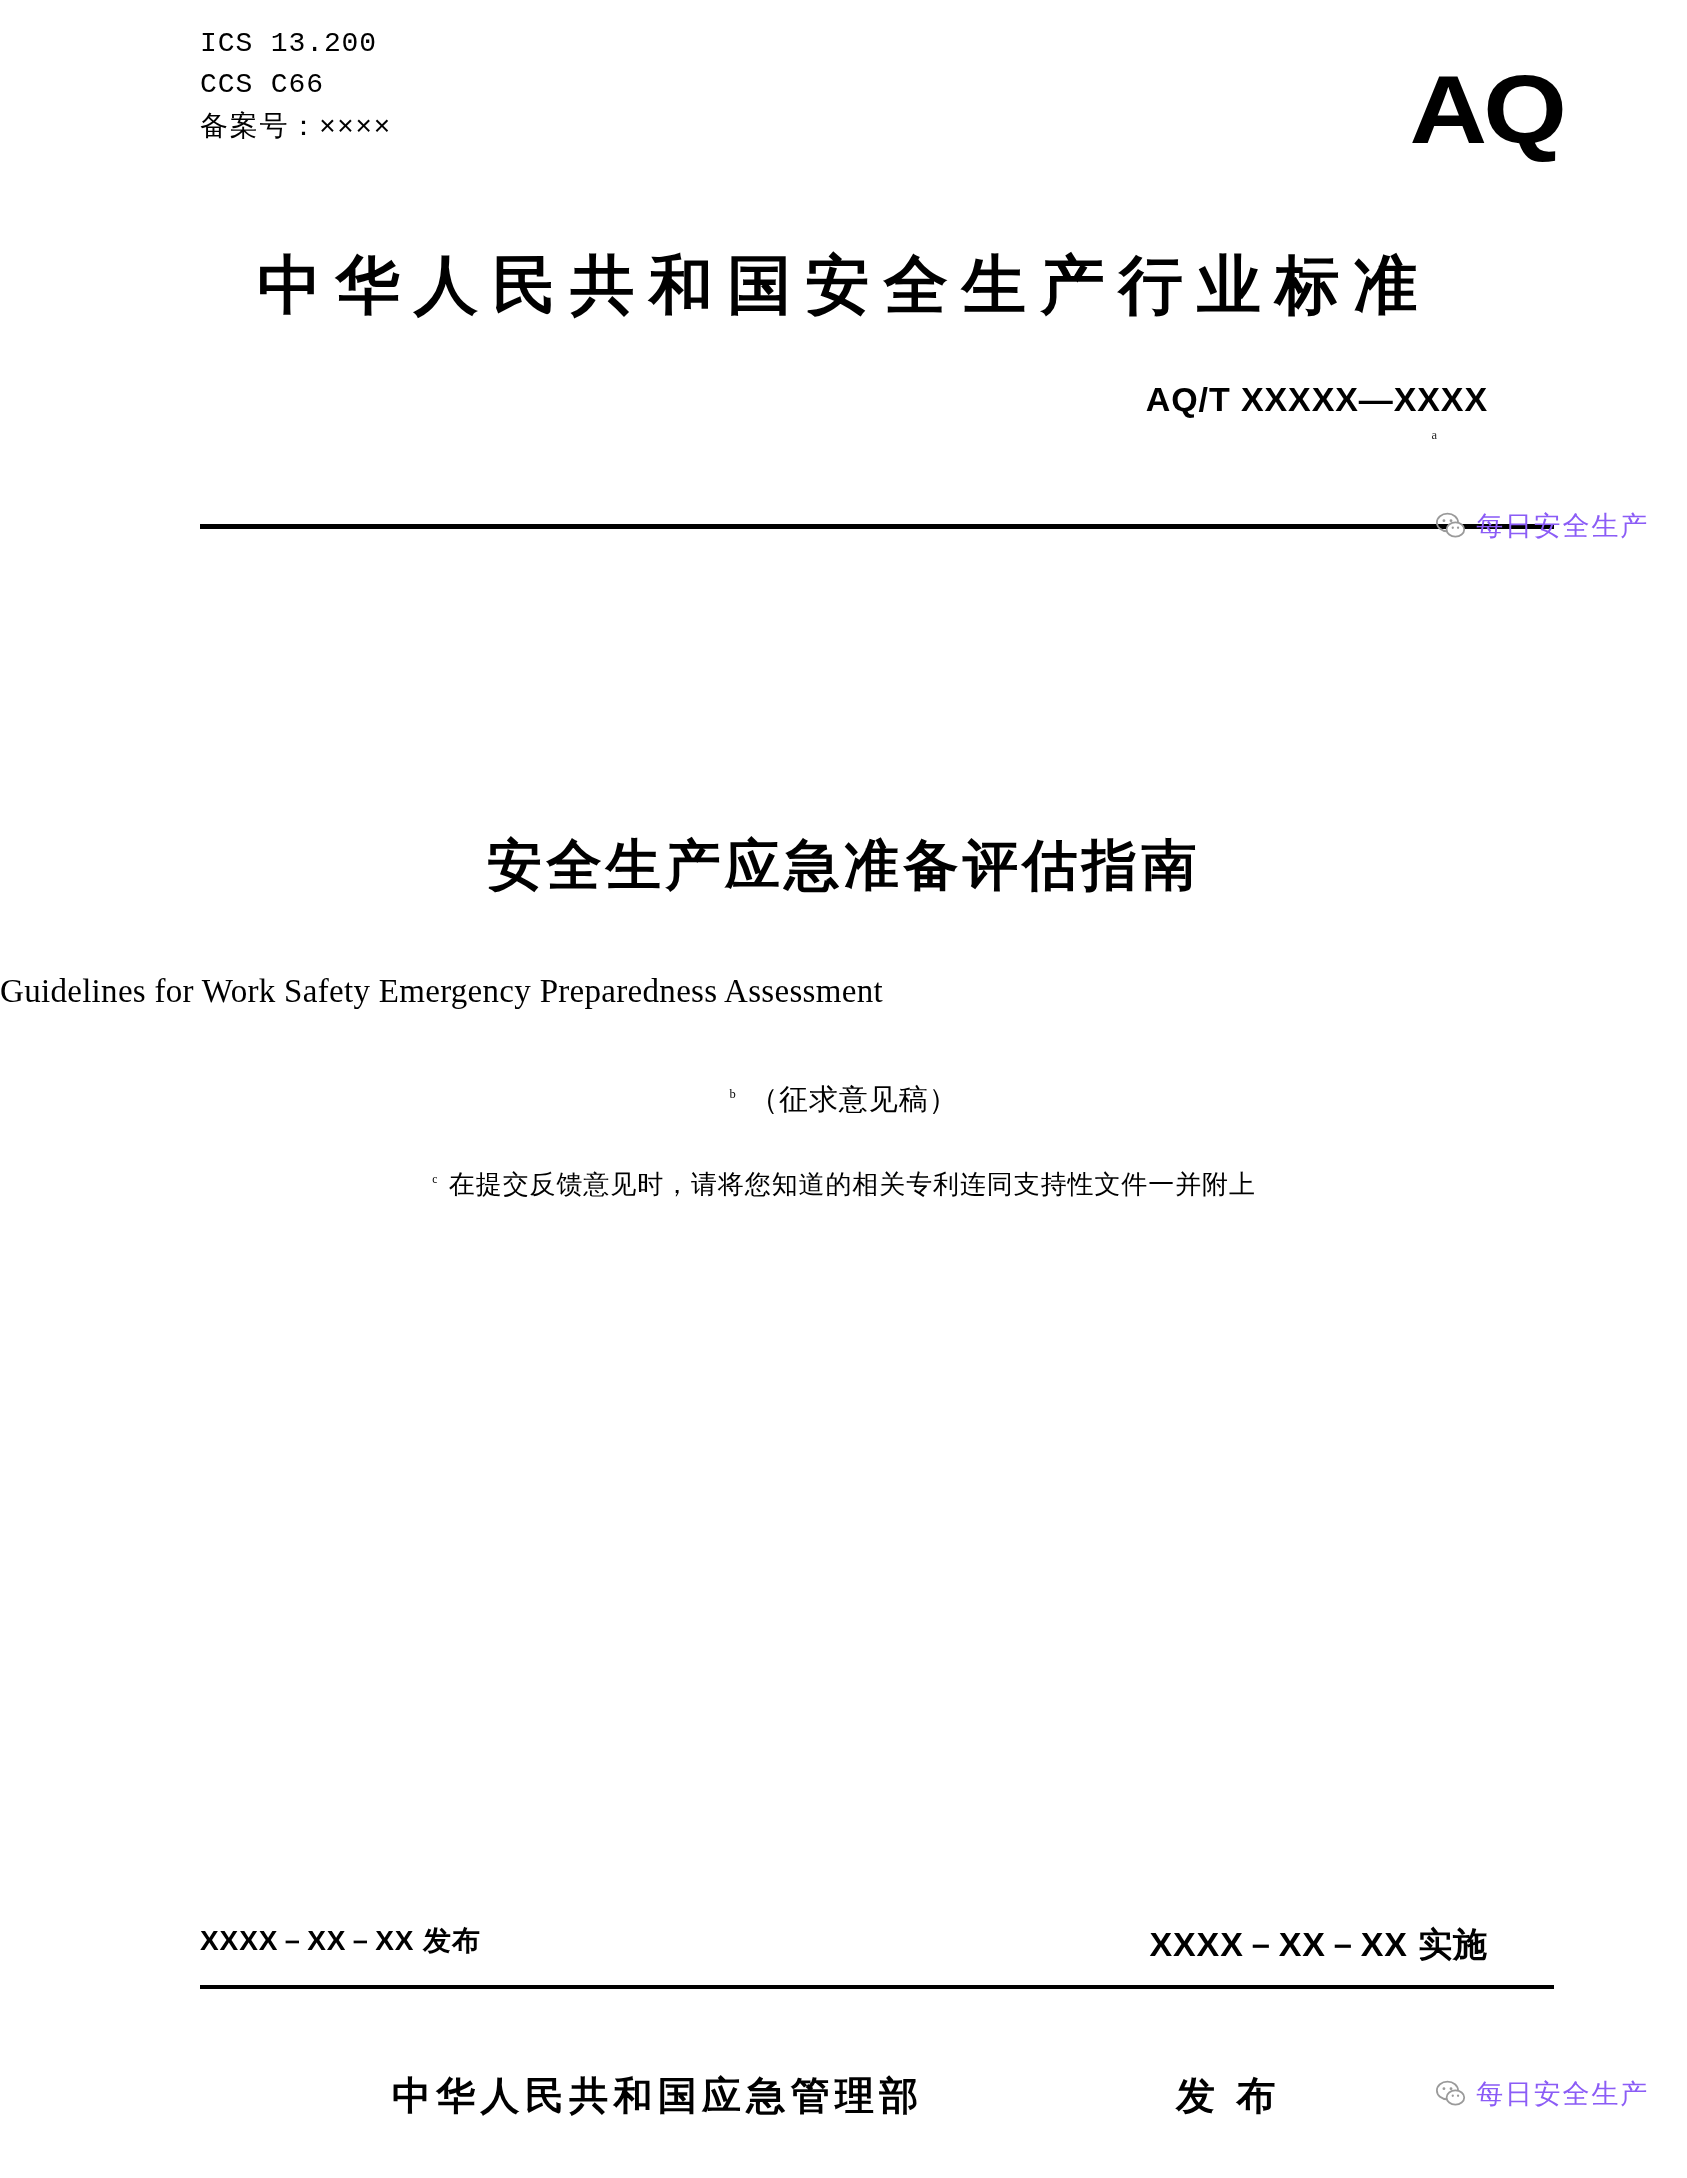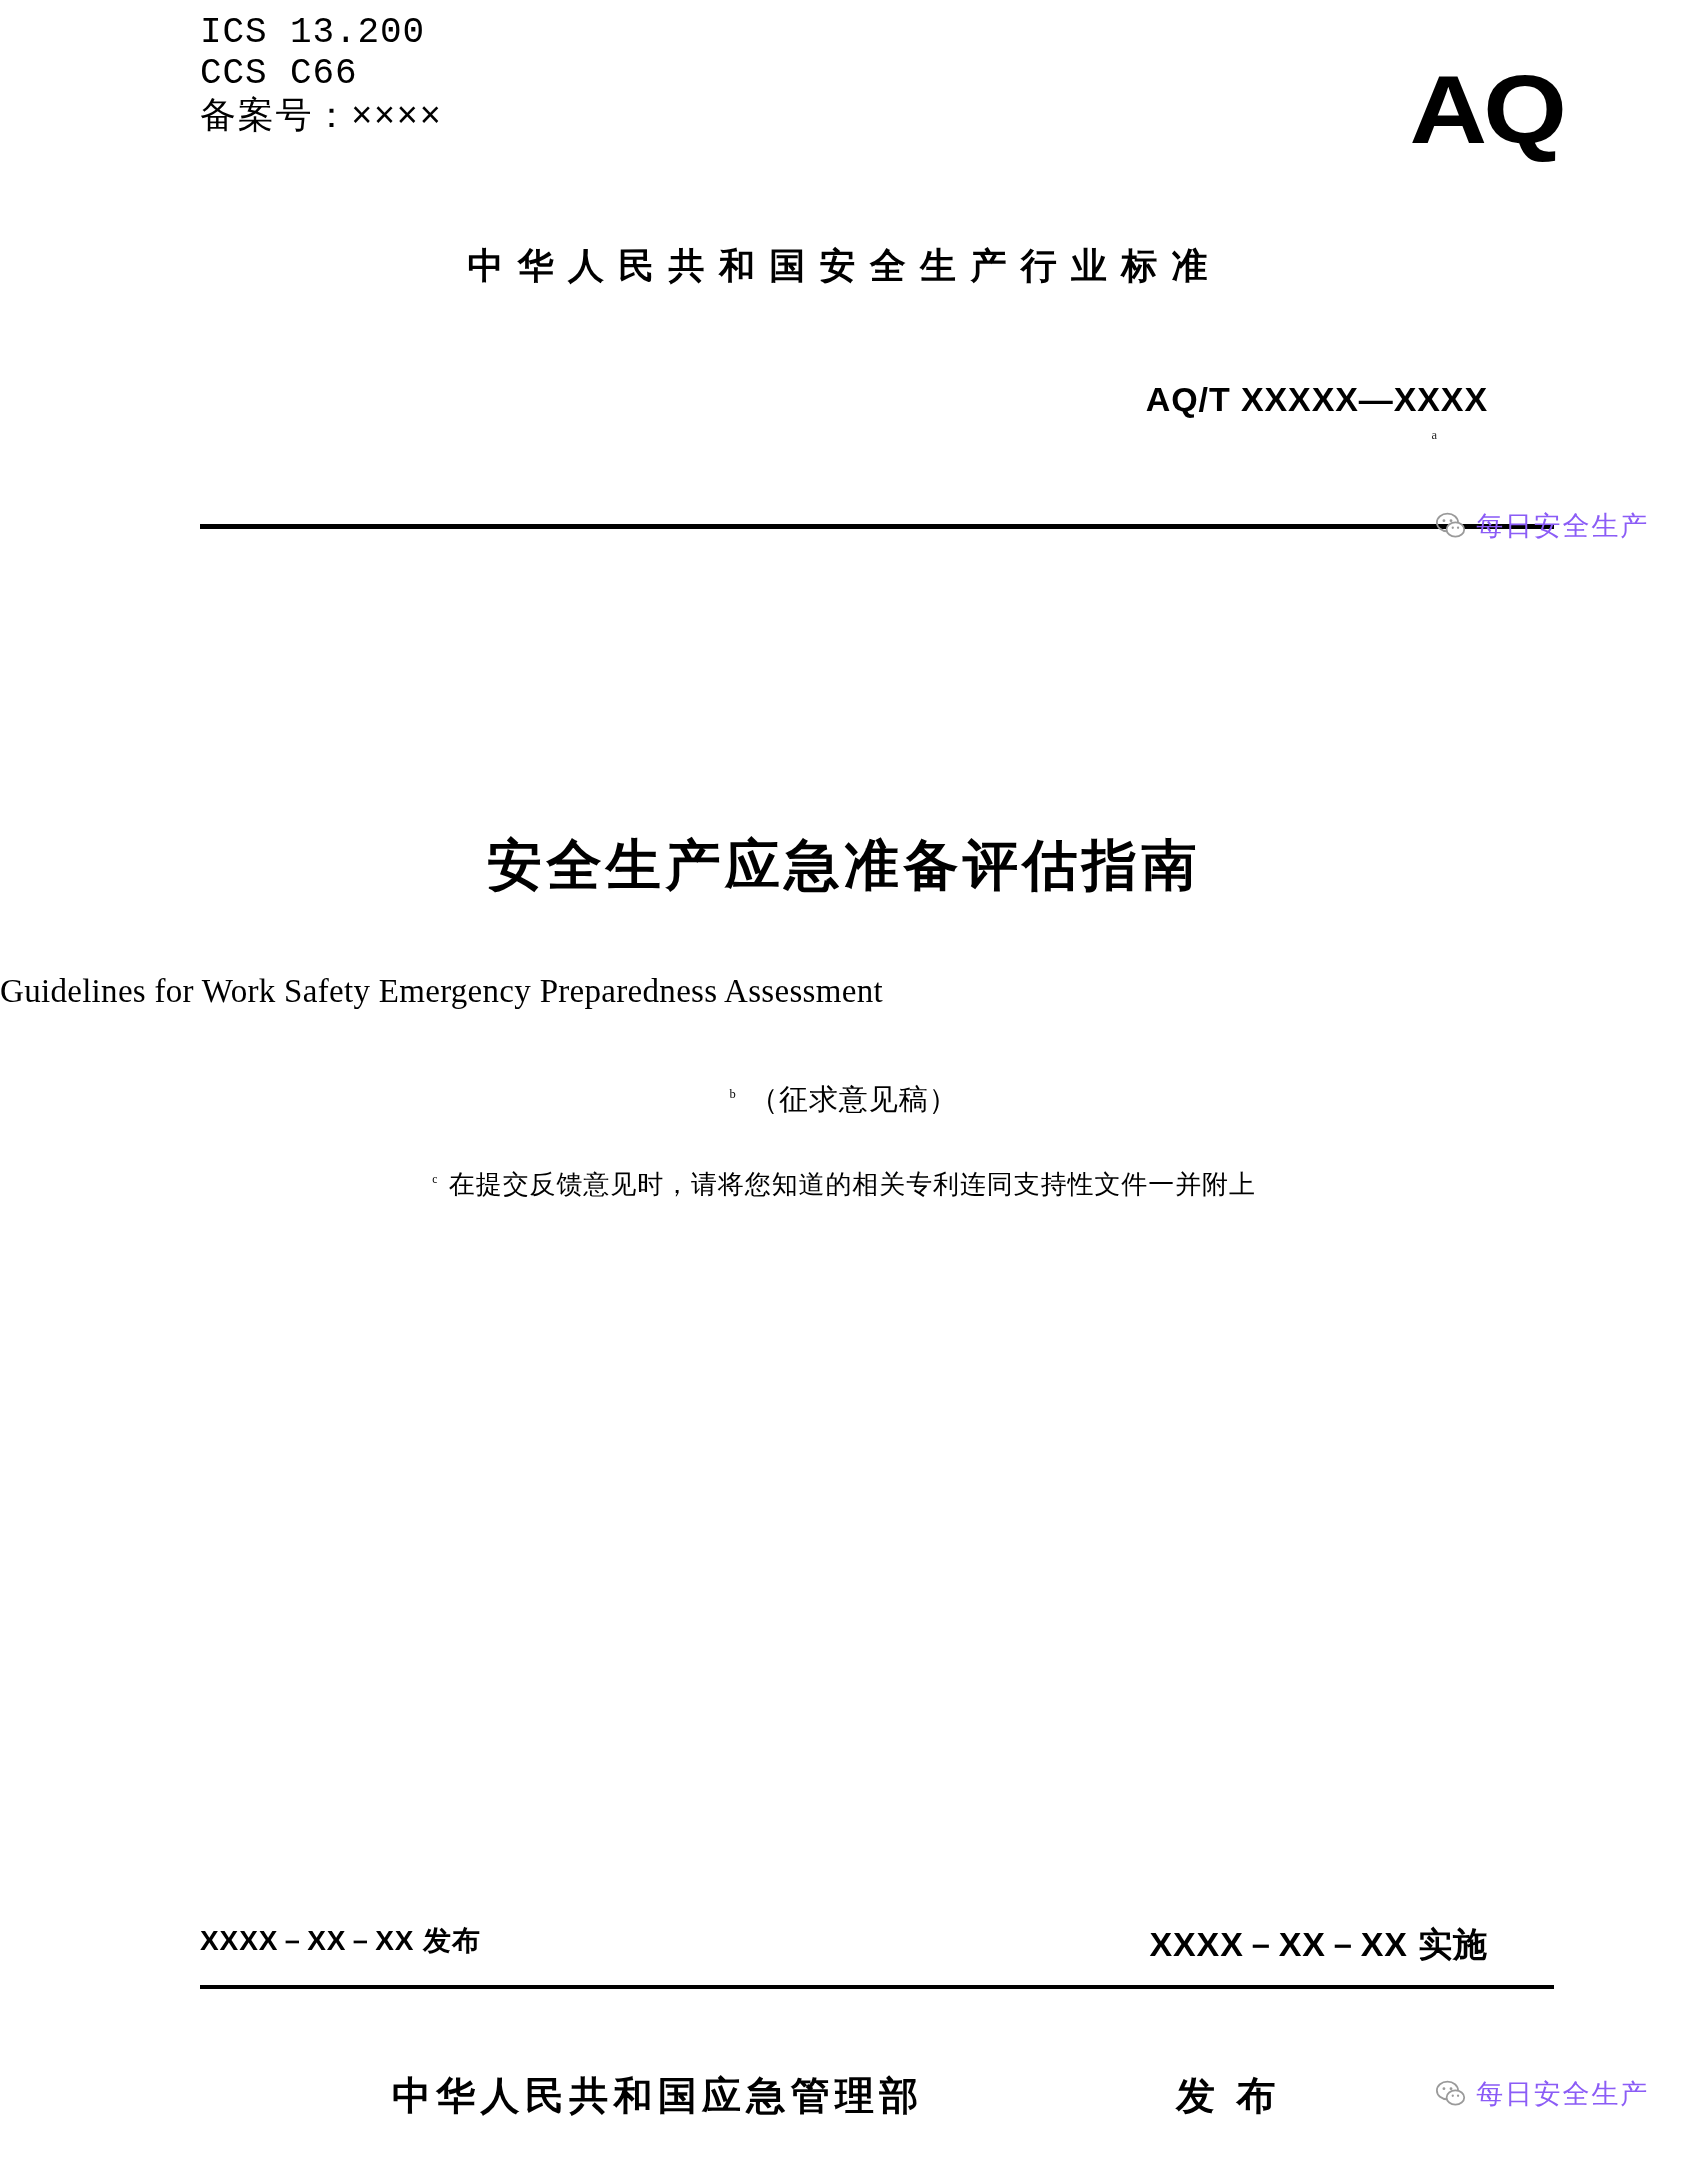--- a/index.html
+++ b/index.html
@@ -21,23 +21,23 @@
     left: 0; top: 0;
     width: 1688px;
     height: 2179px;
     background: #ffffff;
   }
 
   
   .ics-block {
     position: absolute;
     left: 200px;
-    top: 12px;
+    top: 23px;
     font-family: "Liberation Mono", monospace;
-    font-size: 36px;
+    font-size: 28px;
     line-height: 41px;
     letter-spacing: 0.9px;
   }
   .ics-line {
     white-space: nowrap;
   }
   .ics-line.cn {
     font-family: "Liberation Sans", sans-serif;
     letter-spacing: 1.8px;
   }
@@ -55,21 +55,21 @@
     transform-origin: right top;
   }
 
   .main-title-cn {
     position: absolute;
     left: 0;
     right: 13px;
     top: 242px;
     text-align: center;
     font-family: "Liberation Sans", sans-serif;
-    font-size: 36px;
+    font-size: 64px;
     font-weight: bold;
     letter-spacing: 14.3px;
     padding-left: 14.3px;
     white-space: nowrap;
   }
 
   .std-no {
     position: absolute;
     right: 200px;
     top: 380px;

